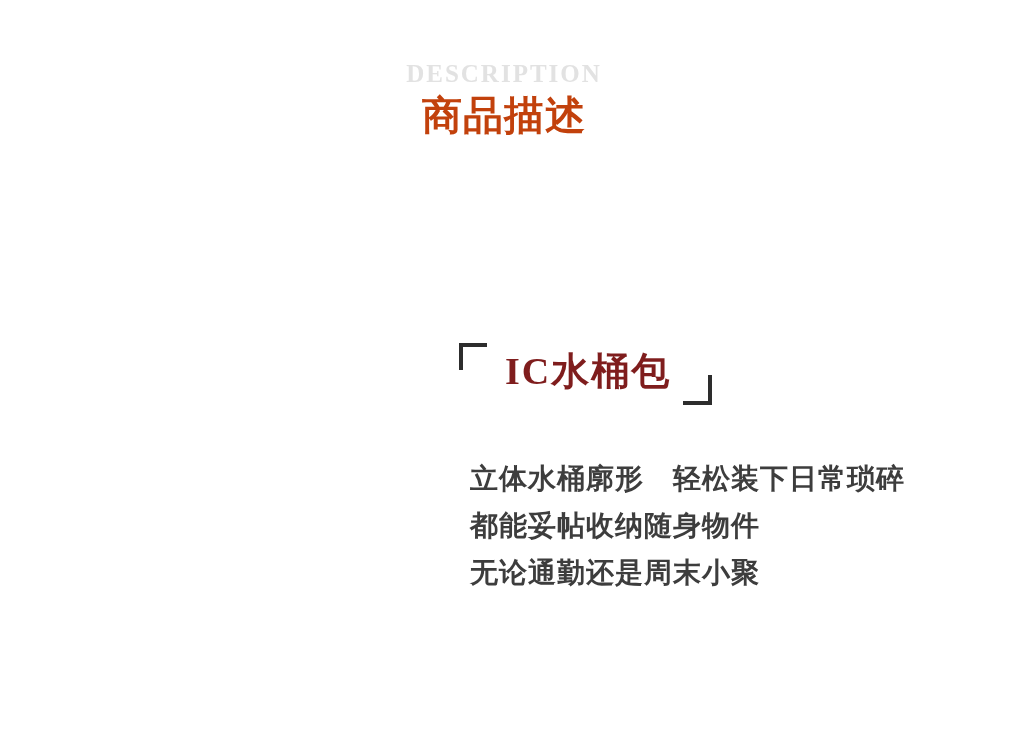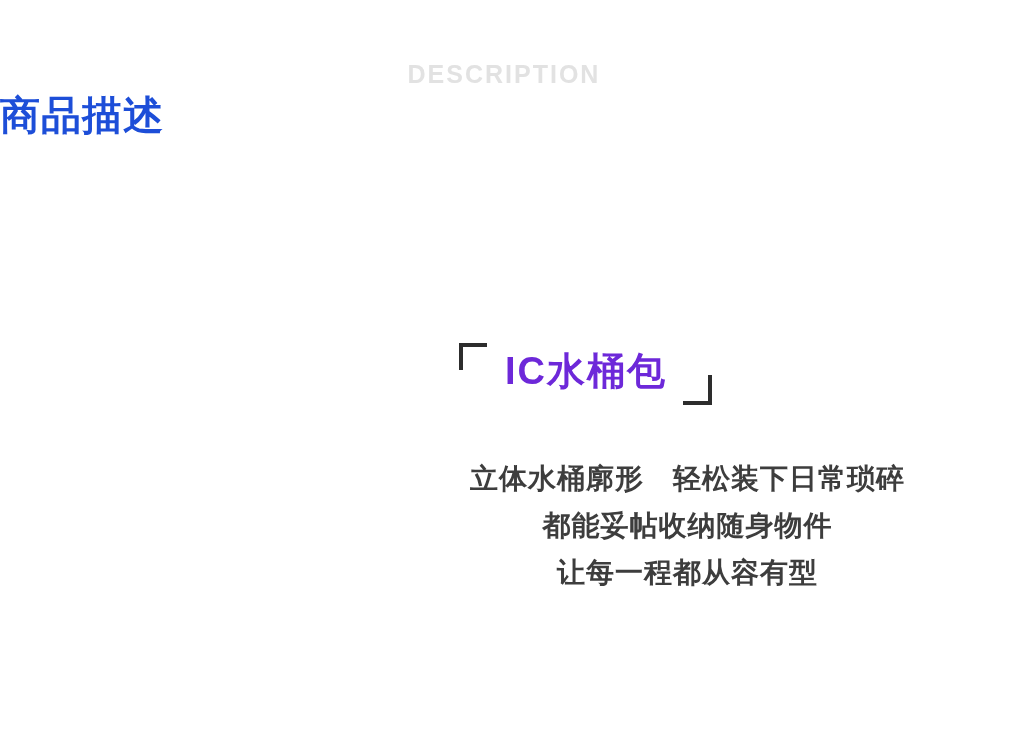--- a/index.html
+++ b/index.html
@@ -3,43 +3,44 @@
 <meta charset="utf-8">
 <style>
   * { margin: 0; padding: 0; box-sizing: border-box; }
   html, body { background: #ffffff; }
   .canvas {
     position: relative;
     width: 1008px;
     height: 752px;
     background: #ffffff;
     overflow: hidden;
-    font-family: Liberation Sans, sans-serif;
+    font-family: Liberation Serif, serif;
     padding-left: 24px;
   }
   .eyebrow {
     position: absolute;
     top: 60px;
     left: 0;
     width: 100%;
     text-align: center;
     font-size: 25px;
     font-weight: 700;
     letter-spacing: 2px;
     color: #e2e2e2;
   }
   .section-title {
     position: absolute;
     top: 88px;
     left: 0;
     width: 100%;
+    text-align: center;
     font-size: 40px;
     font-weight: 700;
     letter-spacing: 1px;
-    color: #1d4ed8;
+    color: #c2410c;
   }
   .bracket-tl {
     position: absolute;
     left: 459px;
     top: 343px;
     width: 28px;
     height: 27px;
     border-top: 4px solid #2d2d2d;
     border-left: 4px solid #2d2d2d;
   }
@@ -52,35 +53,34 @@
     border-bottom: 4px solid #2d2d2d;
     border-right: 4px solid #2d2d2d;
   }
   .product-name {
     position: absolute;
     left: 505px;
     top: 350px;
     font-size: 38px;
     font-weight: 700;
     letter-spacing: 2px;
-    color: #6d28d9;
+    color: #7f1d1d;
     line-height: 1.15;
     white-space: nowrap;
   }
   .description {
     position: absolute;
     left: 470px;
     top: 455px;
     font-size: 28px;
     font-weight: 600;
     letter-spacing: 1px;
     color: #3d3d3d;
     line-height: 47px;
     white-space: nowrap;
-    text-align: center;
   }
   .description p { margin: 0; }
 </style>
 </head>
 <body>
 
 <div class="canvas">
 
   <div class="eyebrow">DESCRIPTION</div>
 
@@ -88,16 +88,16 @@
 
   <div class="bracket-tl"></div>
 
   <div class="product-name">IC水桶包</div>
 
   <div class="bracket-br"></div>
 
   <div class="description">
     <p>立体水桶廓形　轻松装下日常琐碎</p>
     <p>都能妥帖收纳随身物件</p>
-    <p>让每一程都从容有型</p>
+    <p>无论通勤还是周末小聚</p>
   </div>
 
 </div>
 
 </body></html>

